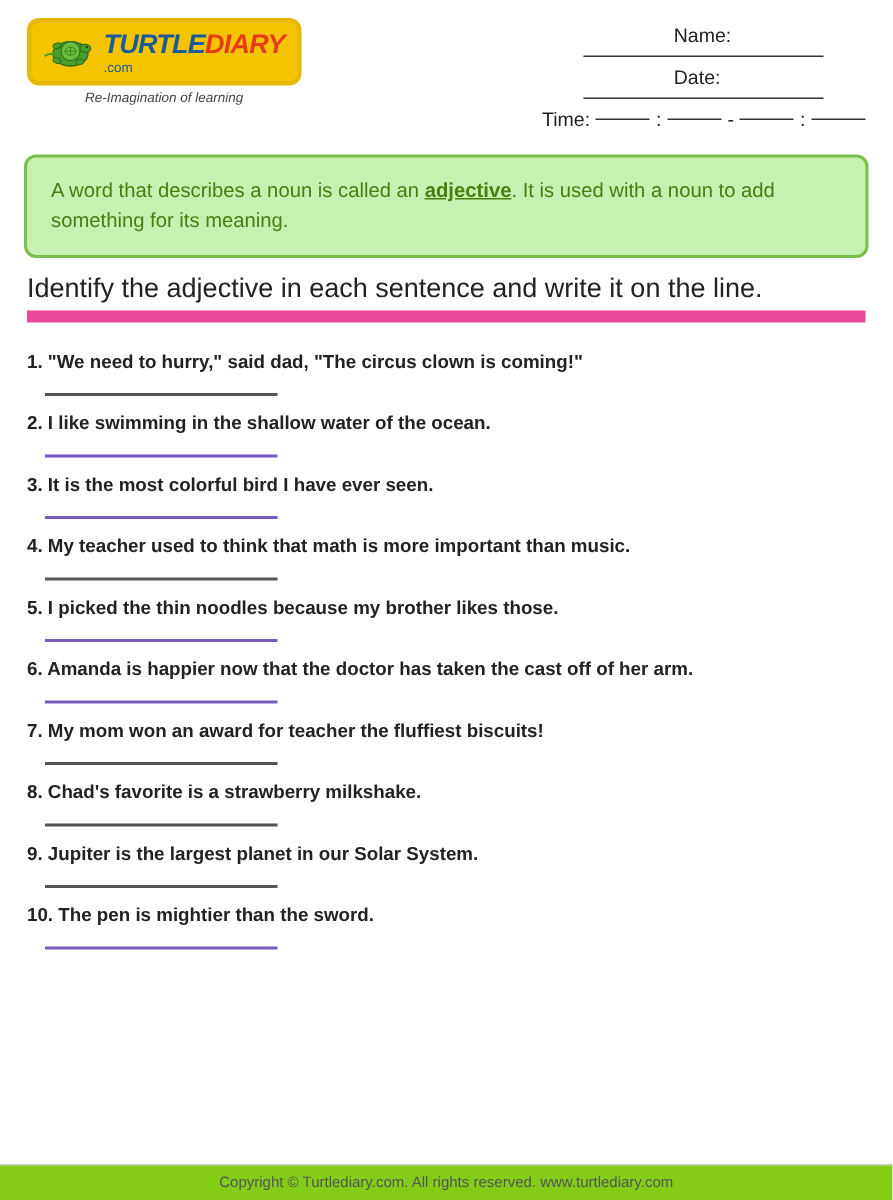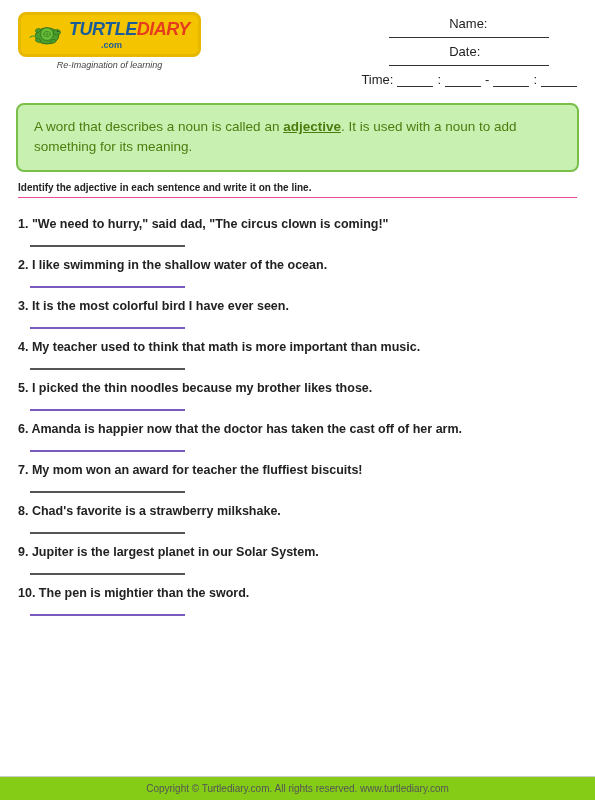--- a/index.html
+++ b/index.html
@@ -51,22 +51,21 @@
       text-transform: uppercase;
     }
 
     .logo-text span {
       color: #e63c1e;
     }
 
     .logo-dot-com {
       font-size: 9px;
       color: #1a5c99;
-      font-weight: bold;
-      margin-left: 32px;
+      font-weight: normal;
     }
 
     .logo-tagline {
       font-size: 9px;
       color: #444;
       margin-top: 3px;
       font-style: italic;
     }
 
     .name-fields {
@@ -90,21 +89,21 @@
     }
 
     .name-line {
       border-bottom: 1.5px solid #333;
       width: 160px;
       display: inline-block;
     }
 
     .time-row {
       display: flex;
-      align-items: flex-end;
+      align-items: center;
       gap: 4px;
       font-size: 13px;
     }
 
     .time-line-short {
       border-bottom: 1.5px solid #333;
       width: 36px;
       display: inline-block;
     }
 
@@ -121,23 +120,23 @@
     }
 
     .info-box strong {
       font-weight: 900;
       text-decoration: underline;
     }
 
     
     .instructions {
       margin: 10px 18px 4px 18px;
-      font-size: 10px;
-      font-weight: bold;
-      border-bottom: 1px solid #ec4899;
+      font-size: 18px;
+      font-weight: normal;
+      border-bottom: 8px solid #ec4899;
       padding-bottom: 4px;
     }
 
     
     .questions {
       padding: 4px 18px 0 18px;
     }
 
     .question-item {
       margin-bottom: 2px;

